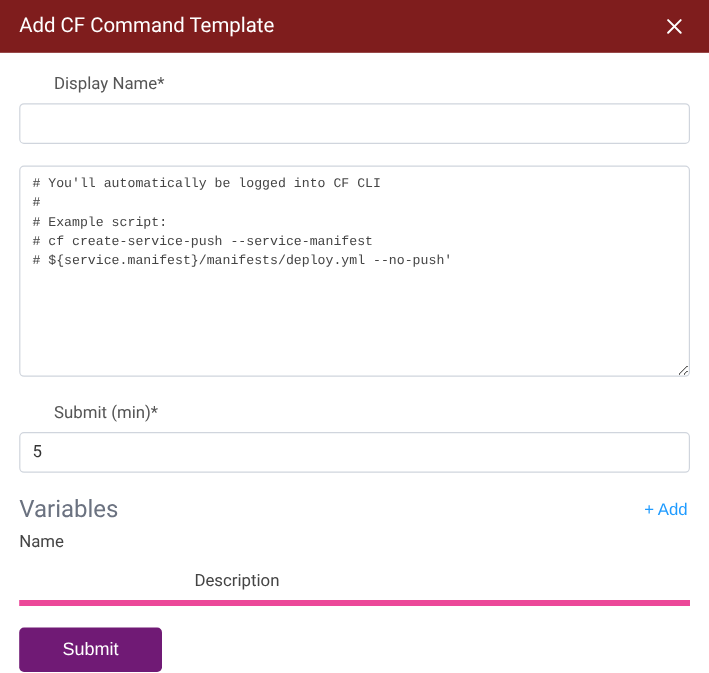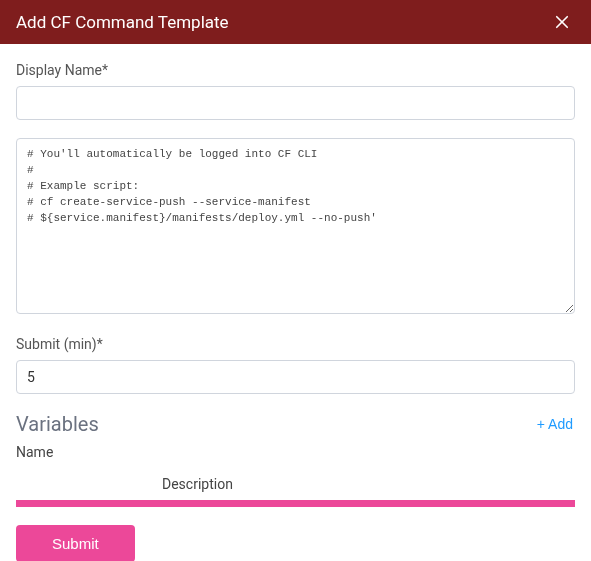--- a/index.html
+++ b/index.html
@@ -37,20 +37,21 @@
     padding: 18px 16px 20px 16px;
   }
   .field { margin-bottom: 18px; }
   .field-label {
     display: flex;
     align-items: center;
     font-size: 14px;
     color: #555;
     margin-bottom: 8px;
     gap: 6px;
+    margin-left: 29px;
   }
   .help-icon {
     width: 14px; height: 14px;
     border: 1px solid #bbb;
     border-radius: 50%;
     display: inline-flex;
     align-items: center;
     justify-content: center;
     font-size: 10px;
     color: #999;
@@ -94,28 +95,28 @@
     color: #1f9bff;
     font-size: 14px;
     cursor: pointer;
     padding: 2px;
   }
   .var-table-hdr {
     display: flex;
     font-size: 14px;
     color: #444;
     padding: 8px 0;
-    border-bottom: 7px solid #ec4899;
+    border-bottom: 5px solid #ec4899;
   }
   .col-name { flex: 0 0 146px; }
   .col-value { flex: 0 0 236px; }
   .col-desc { flex: 1; margin-top: 32px; }
   .submit-btn {
     margin-top: 18px;
-    background: #ec4899;
+    background: #701a75;
     color: #fff;
     border: none;
     border-radius: 4px;
     padding: 10px 36px;
     font-size: 15px;
     cursor: pointer;
   }
 </style>
 </head>
 <body>

